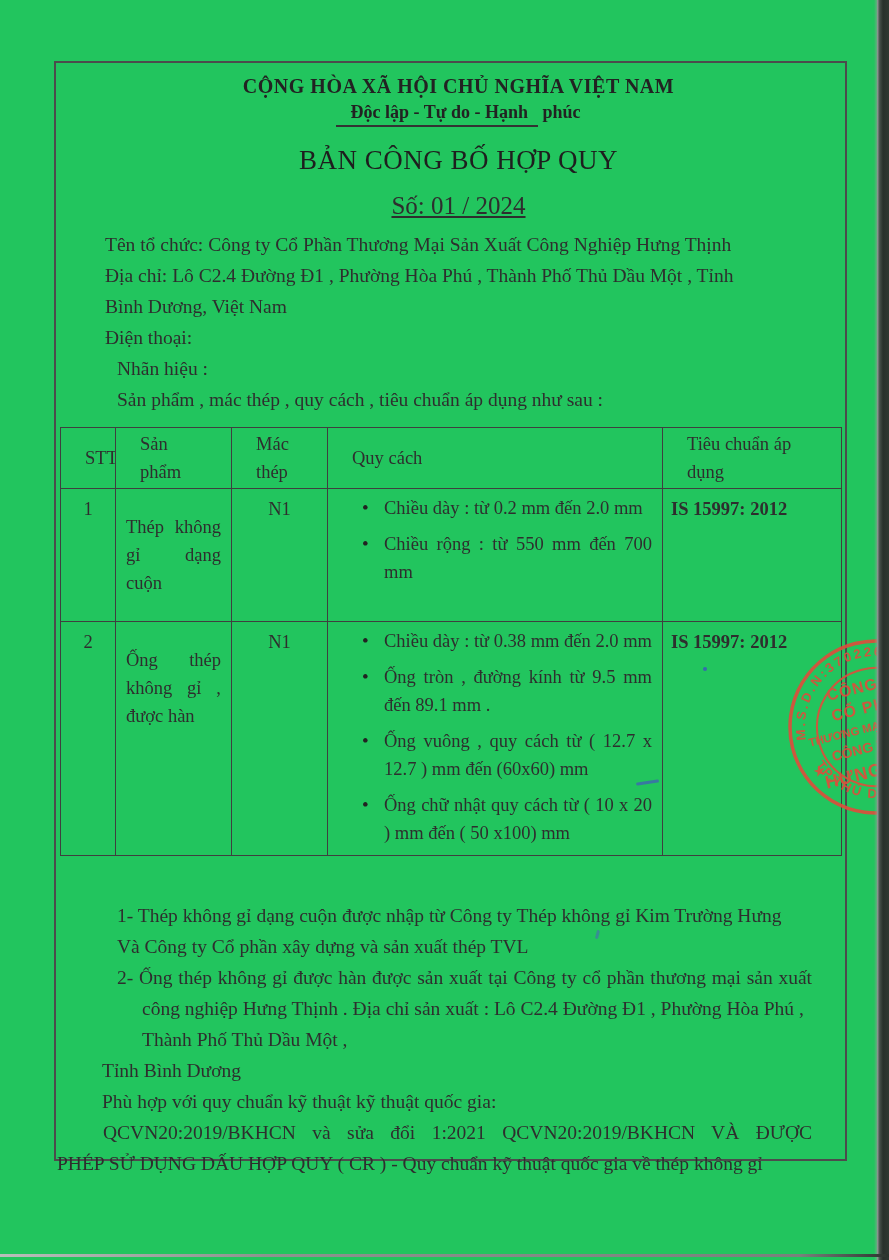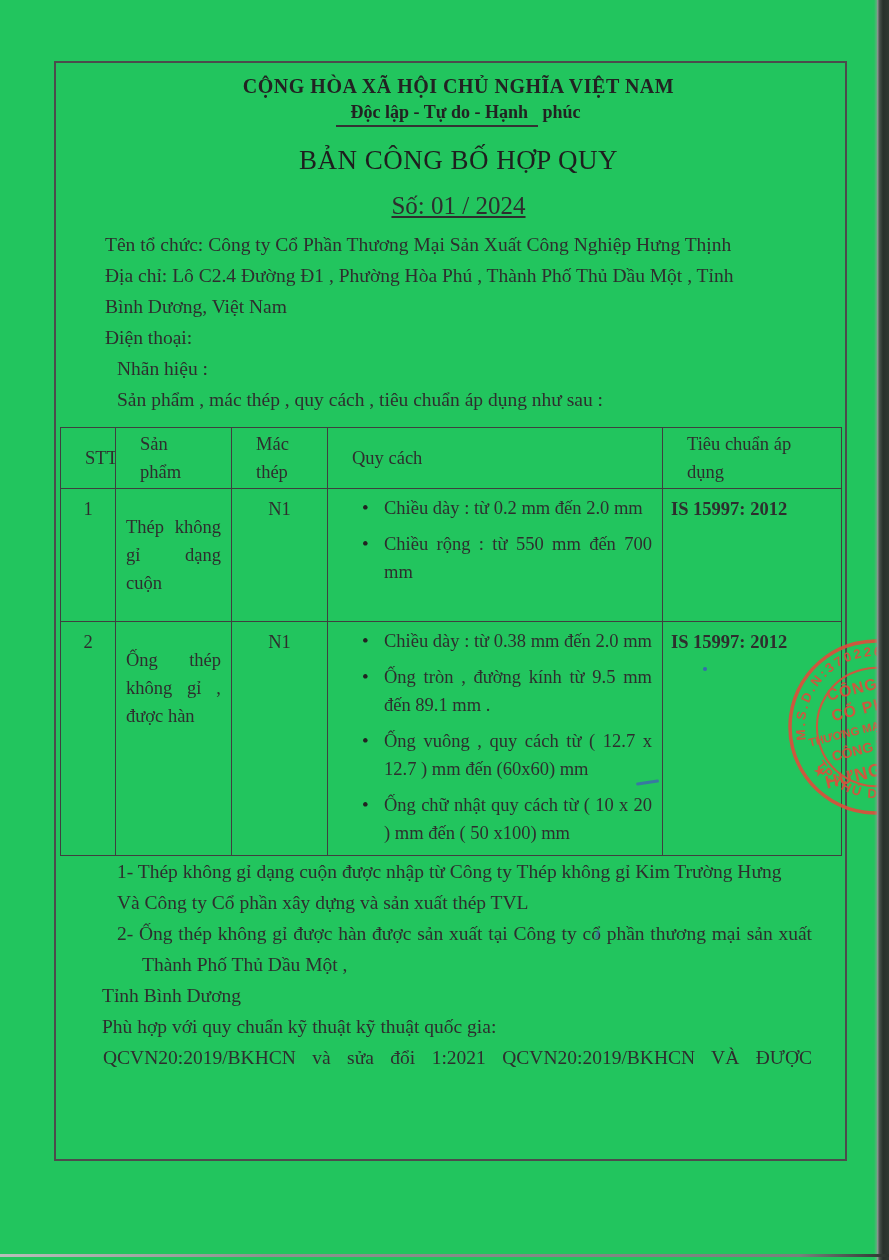--- a/index.html
+++ b/index.html
@@ -59,21 +59,21 @@
   td.c-tc{padding:6px 8px;font-weight:bold;}
   .qc-list{list-style:none;margin:0;padding:0;}
   .qc-list li{
     position:relative;padding-left:26px;margin-bottom:8px;
     text-align:justify;
   }
   .qc-list li::before{
     content:"•";position:absolute;left:4px;top:0;font-size:19px;color:#222;
   }
   
-  .notes{font-size:19.5px;line-height:31px;}
+  .notes{margin-top:44px;font-size:19.5px;line-height:31px;}
   .note{margin-left:12px;}
   .flush{margin-left:-3px;}
   .conform{margin-left:-48px;width:755px;}
   .conform .l1{margin-left:46px;width:709px;text-align:justify;text-align-last:justify;}
   .conform .l2{width:755px;}
   
   .stamp{position:absolute;left:726px;top:577px;width:300px;height:300px;z-index:10;opacity:.92;}
   
   .ink-dot{position:absolute;width:4px;height:4px;border-radius:50%;background:#3a54c0;opacity:.8;z-index:6;}
   .ink-dash{position:absolute;width:23px;height:3px;background:#4158bd;opacity:.7;transform:rotate(-8deg);border-radius:2px;z-index:6;}
@@ -145,25 +145,27 @@
         </td>
         <td class="c-tc">IS 15997: 2012</td>
       </tr>
     </tbody>
       </table>
 
     <div class="notes">
       <div class="note">1-  Thép không gỉ dạng cuộn được nhập từ Công ty Thép không gỉ Kim Trường Hưng</div>
       <div class="note">Và Công ty Cổ phần xây dựng và sản xuất thép TVL</div>
       <div class="note jl" style="margin-left:12px">2-  Ống thép không gỉ được hàn được sản xuất tại Công ty cổ phần thương mại sản xuất</div>
+      <div class="note" style="margin-left:37px">công nghiệp Hưng Thịnh . Địa chỉ sản xuất : Lô C2.4 Đường Đ1 , Phường Hòa Phú ,</div>
       <div class="note" style="margin-left:37px">Thành Phố Thủ Dầu Một ,</div>
       <div class="flush">Tỉnh Bình Dương</div>
       <div class="flush">Phù hợp với quy chuẩn kỹ thuật kỹ thuật quốc gia:</div>
       <div class="conform">
         <div class="l1">QCVN20:2019/BKHCN và sửa đổi 1:2021 QCVN20:2019/BKHCN VÀ ĐƯỢC</div>
+        <div class="l2">PHÉP SỬ DỤNG DẤU HỢP QUY ( CR ) -  Quy chuẩn kỹ thuật quốc gia về thép không gỉ</div>
       </div>
     </div>
 
   </div>
 
   <svg class="stamp" viewBox="0 0 300 300" xmlns="http://www.w3.org/2000/svg">
     <defs>
       <path id="arcTop" d="M 79,150 A 71,71 0 1 1 221,150" fill="none"></path>
       <path id="arcBot" d="M 79,150 A 71,71 0 0 0 221,150" fill="none"></path>
     </defs>

